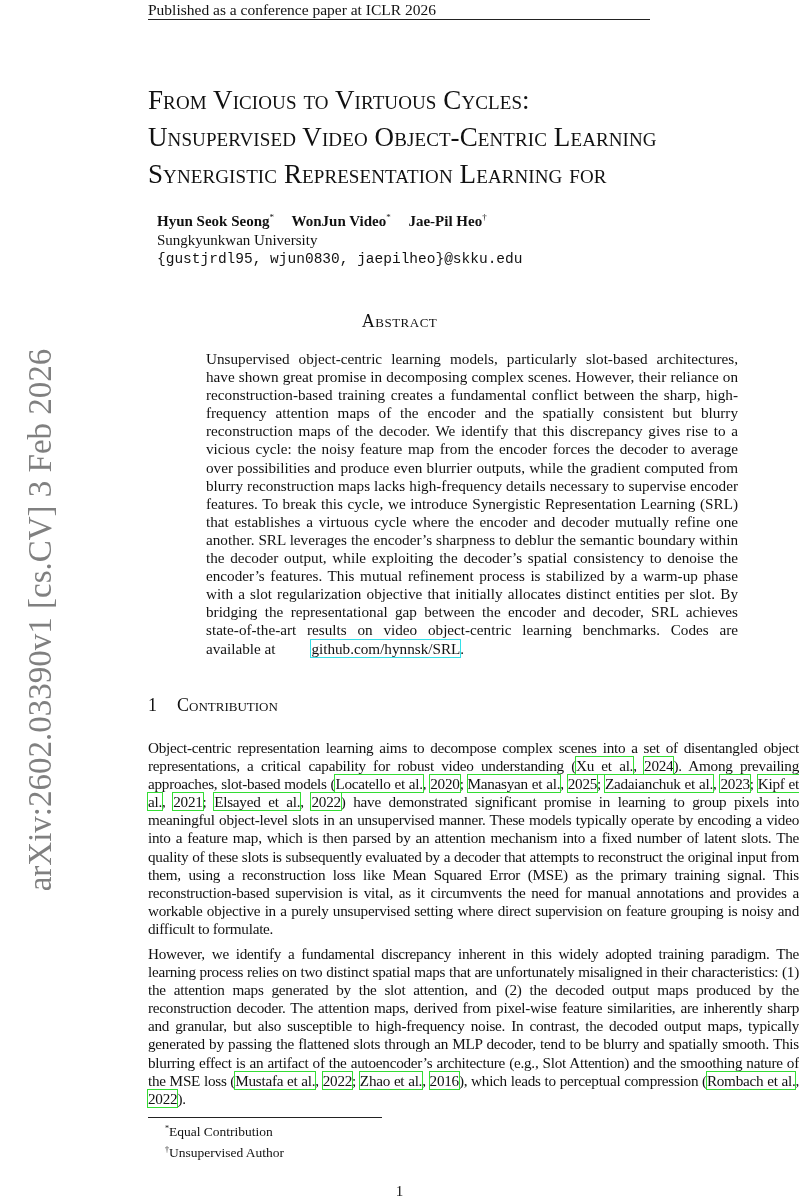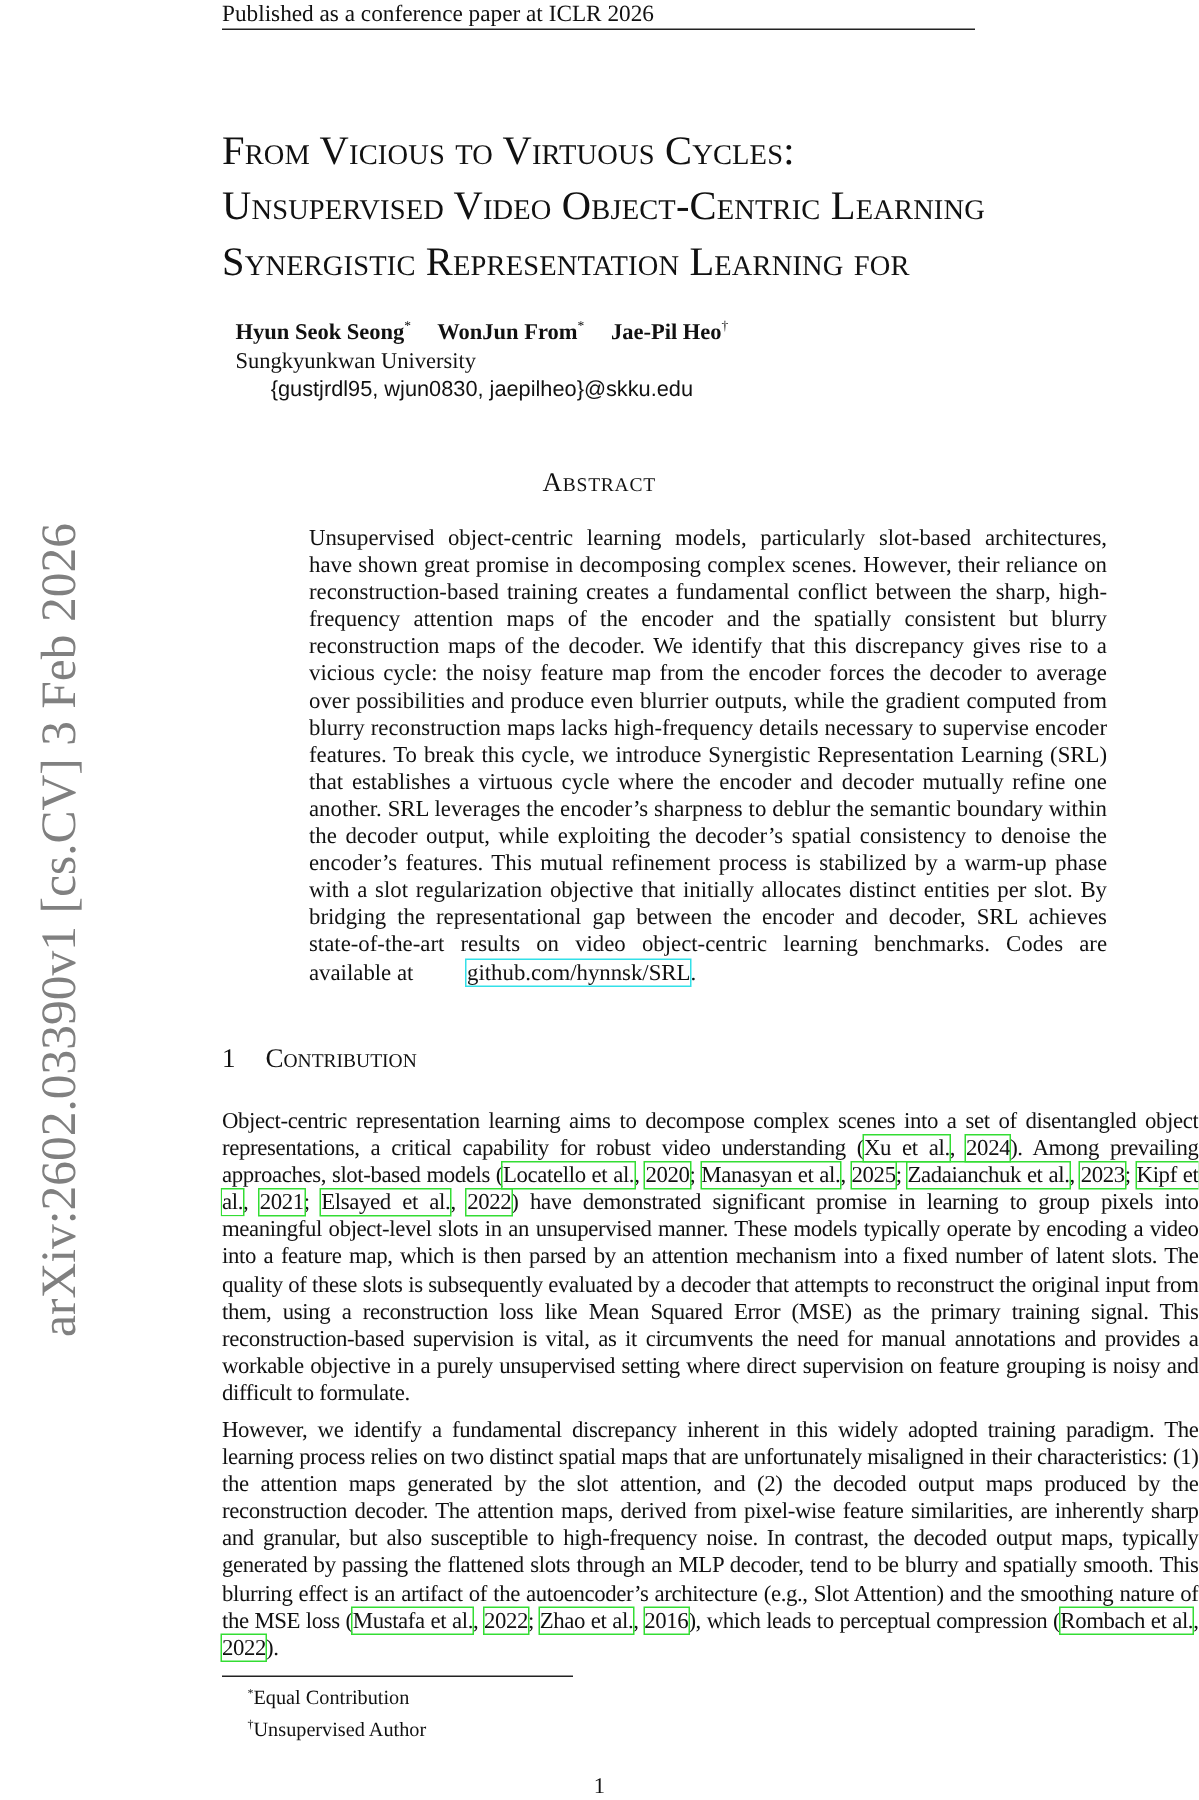--- a/index.html
+++ b/index.html
@@ -6,21 +6,21 @@
   body { width:799px; height:1200px; position:relative; overflow:hidden;
          font-family:"Liberation Serif","DejaVu Serif",serif; color:#111; }
   .running-head { position:absolute; left:148px; top:0px; font-size:15.5px; line-height:19px; }
   .head-rule { position:absolute; left:148px; top:19px; width:502px; height:1px; background:#222; }
   .title { position:absolute; left:148px; top:82px; font-size:27px; line-height:37px; letter-spacing:0.1px; font-variant:small-caps; }
   .title div { white-space:nowrap; }
   .authors { position:absolute; left:157px; top:208px; font-size:15px; line-height:19px; }
   .authors .names { font-weight:bold; white-space:nowrap; }
   .authors .names span.gap { display:inline-block; width:14px; }
   .authors sup { font-weight:normal; font-size:9px; vertical-align:6px; }
-  .authors .email { font-family:Liberation Sans, sans-serif; font-size:14.5px;text-align:center; }
+  .authors .email { font-family:Liberation Mono, monospace; font-size:14.5px;text-align:center; }
   .arxiv { position:absolute; left:-270px; top:600px; width:620px; transform:rotate(-90deg);
            transform-origin:center; text-align:center; font-size:33px; color:#808080; white-space:nowrap; line-height:40px; }
   .abstract-head { position:absolute; left:0; width:799px; top:311px; text-align:center; font-size:18px; font-variant:small-caps; letter-spacing:0.5px; }
   .abstract { position:absolute; left:206px; top:350px; width:532px; font-size:15.2px; line-height:18.1px; text-align:justify; }
   .sec-head { position:absolute; left:148px; top:695px; font-size:18px; font-variant:small-caps; }
   .sec-head .num { display:inline-block; width:29px; }
   .para { position:absolute; left:148px; width:651px; font-size:15.2px; line-height:18.1px; text-align:justify; letter-spacing:-0.25px; }
   .p1 { top:739px; }
   .p2 { top:945px; }
   .cite { outline:1.5px solid #33dd33; outline-offset:0px; }
@@ -38,21 +38,21 @@
 
 <div class="title">
   <div>From Vicious to Virtuous Cycles:</div>
   <div>Unsupervised Video Object-Centric Learning</div>
   <div>Synergistic Representation Learning for</div>
 </div>
 
 <div class="authors">
   <div class="names">
     <span>Hyun Seok Seong</span><sup>*</sup><span class="gap"></span>
-    <span>WonJun From</span><sup>*</sup><span class="gap"></span>
+    <span>WonJun Video</span><sup>*</sup><span class="gap"></span>
     <span>Jae-Pil Heo</span><sup>†</sup>
   </div>
   <div>Sungkyunkwan University</div>
   <div class="email">{gustjrdl95, wjun0830, jaepilheo}@skku.edu</div>
 </div>
 
 <div class="arxiv">arXiv:2602.03390v1  [cs.CV]  3 Feb 2026</div>
 
 <div class="abstract-head">Abstract</div>
 <div class="abstract"><span>Unsupervised object-centric learning models, particularly slot-based architectures, have shown great promise in decomposing complex scenes. However, their reliance on reconstruction-based training creates a fundamental conflict between the sharp, high-frequency attention maps of the encoder and the spatially consistent but blurry reconstruction maps of the decoder. We identify that this discrepancy gives rise to a vicious cycle: the noisy feature map from the encoder forces the decoder to average over possibilities and produce even blurrier outputs, while the gradient computed from blurry reconstruction maps lacks high-frequency details necessary to supervise encoder features. To break this cycle, we introduce Synergistic Representation Learning (SRL) that establishes a virtuous cycle where the encoder and decoder mutually refine one another. SRL leverages the encoder’s sharpness to deblur the semantic boundary within the decoder output, while exploiting the decoder’s spatial consistency to denoise the encoder’s features. This mutual refinement process is stabilized by a warm-up phase with a slot regularization objective that initially allocates distinct entities per slot. By bridging the representational gap between the encoder and decoder, SRL achieves state-of-the-art results on video object-centric learning benchmarks. Codes are available at </span><a class="url">github.com/hynnsk/SRL</a><span>.</span></div>

